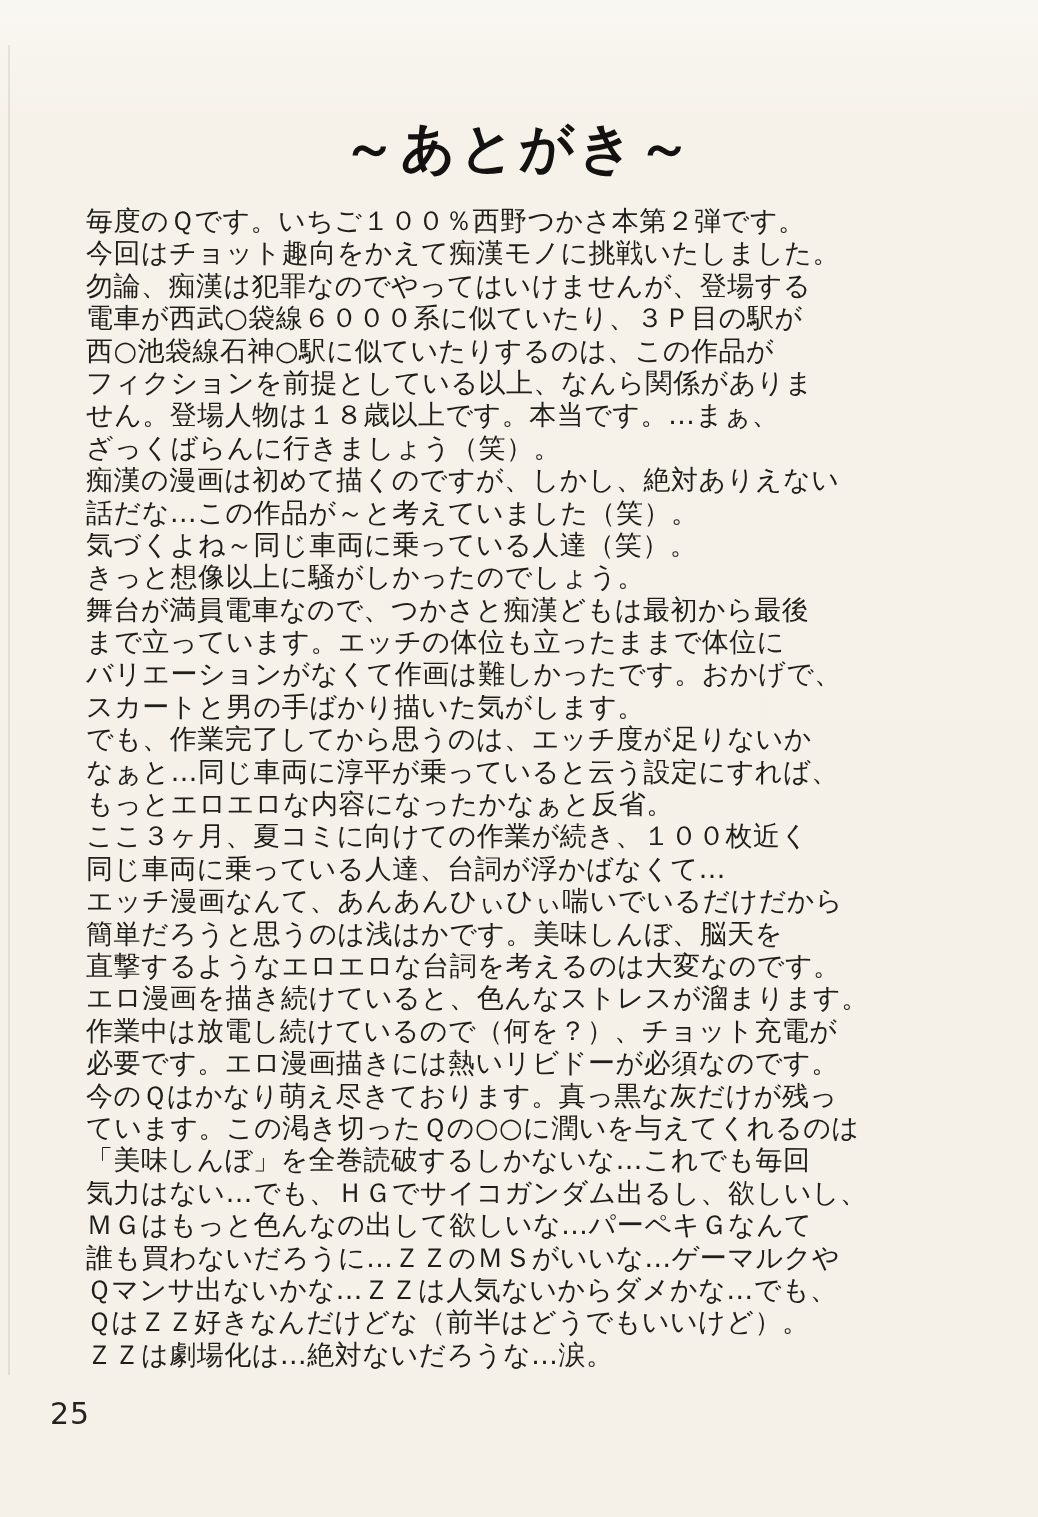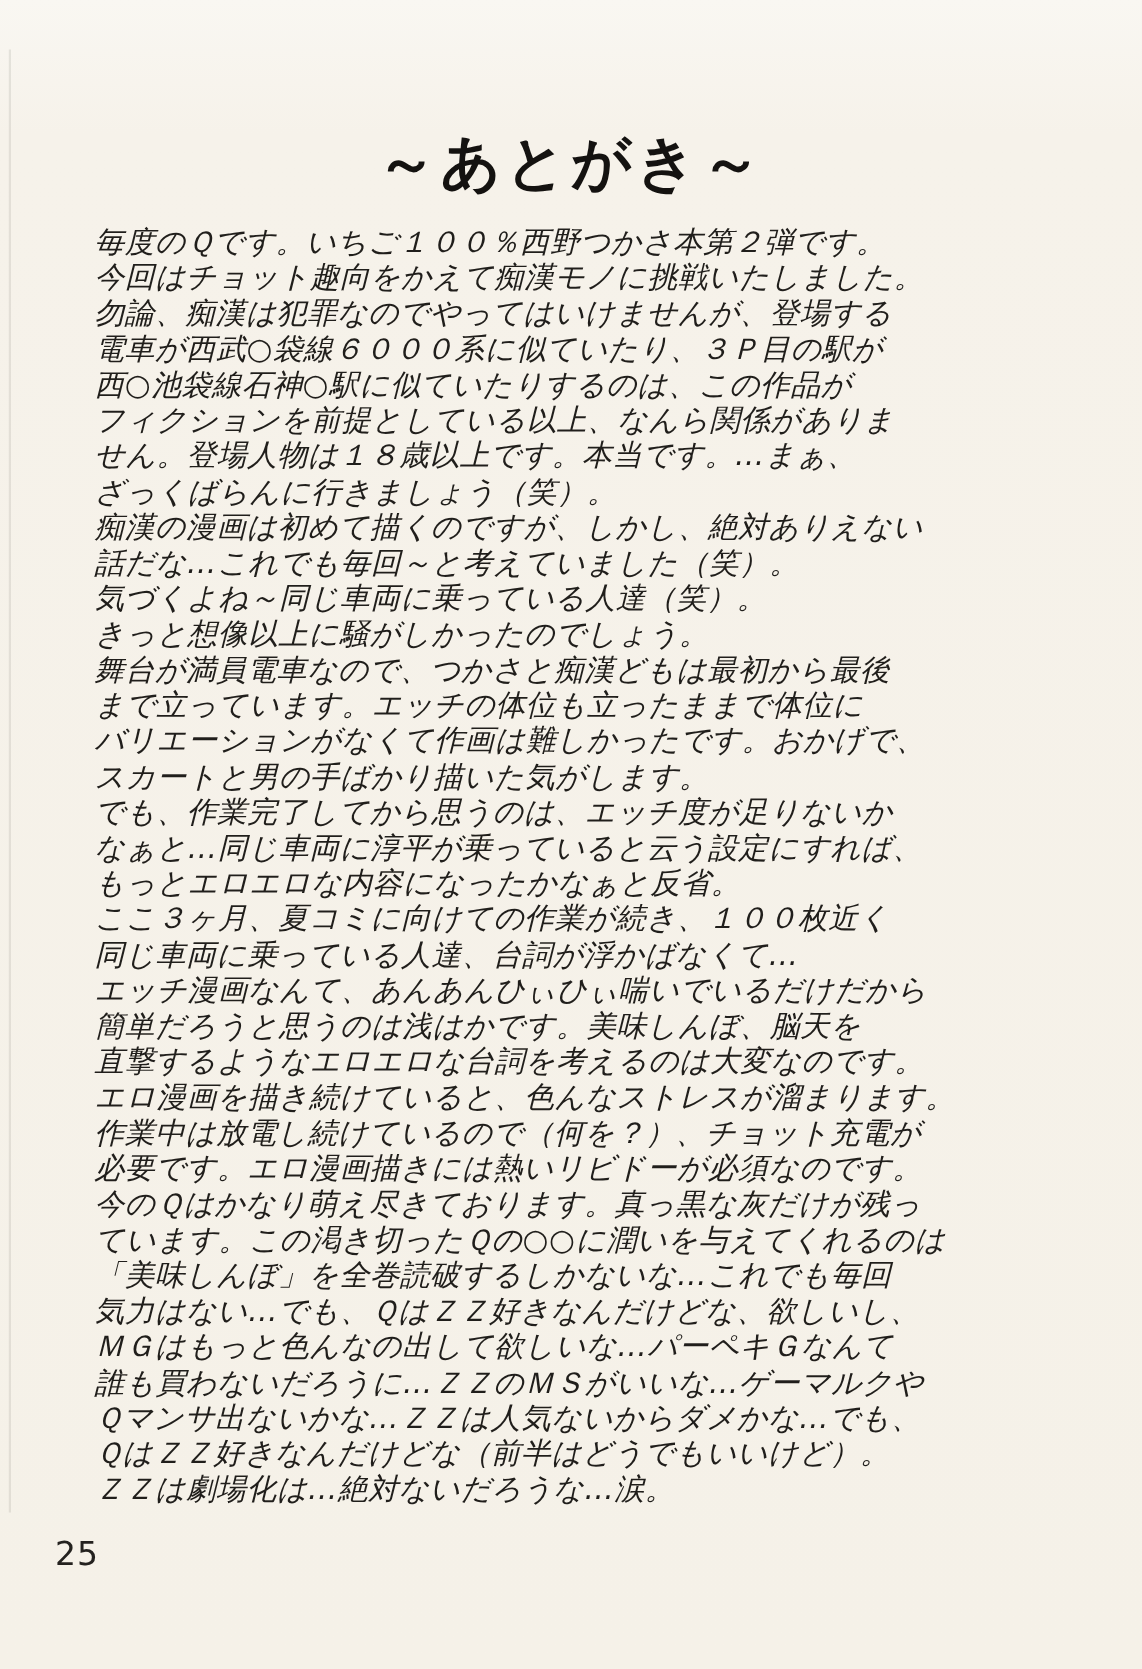--- a/index.html
+++ b/index.html
@@ -48,21 +48,20 @@
     width: 890px;
     font-size: 27px;
     line-height: 32.4px;
     letter-spacing: 0.5px;
     color: #201e1b;
     font-weight: 500;
   }
   .body-text .line {
     white-space: nowrap;
     height: 32.4px;
-    font-style: italic;
   }
   .page-number {
     position: absolute;
     left: 50px;
     top: 1396px;
     font-size: 30px;
     color: #24221f;
     letter-spacing: 1px;
   }
 </style>
@@ -75,42 +74,42 @@
   <div class="body-text">
       <div class="line">毎度のＱです。いちご１００％西野つかさ本第２弾です。</div>
       <div class="line">今回はチョット趣向をかえて痴漢モノに挑戦いたしました。</div>
       <div class="line">勿論、痴漢は犯罪なのでやってはいけませんが、登場する</div>
       <div class="line">電車が西武○袋線６０００系に似ていたり、３Ｐ目の駅が</div>
       <div class="line">西○池袋線石神○駅に似ていたりするのは、この作品が</div>
       <div class="line">フィクションを前提としている以上、なんら関係がありま</div>
       <div class="line">せん。登場人物は１８歳以上です。本当です。…まぁ、</div>
       <div class="line">ざっくばらんに行きましょう（笑）。</div>
       <div class="line">痴漢の漫画は初めて描くのですが、しかし、絶対ありえない</div>
-      <div class="line">話だな…これでも毎回～と考えていました（笑）。</div>
+      <div class="line">話だな…この作品が～と考えていました（笑）。</div>
       <div class="line">気づくよね～同じ車両に乗っている人達（笑）。</div>
       <div class="line">きっと想像以上に騒がしかったのでしょう。</div>
       <div class="line">舞台が満員電車なので、つかさと痴漢どもは最初から最後</div>
       <div class="line">まで立っています。エッチの体位も立ったままで体位に</div>
       <div class="line">バリエーションがなくて作画は難しかったです。おかげで、</div>
       <div class="line">スカートと男の手ばかり描いた気がします。</div>
       <div class="line">でも、作業完了してから思うのは、エッチ度が足りないか</div>
       <div class="line">なぁと…同じ車両に淳平が乗っていると云う設定にすれば、</div>
       <div class="line">もっとエロエロな内容になったかなぁと反省。</div>
       <div class="line">ここ３ヶ月、夏コミに向けての作業が続き、１００枚近く</div>
       <div class="line">同じ車両に乗っている人達、台詞が浮かばなくて…</div>
       <div class="line">エッチ漫画なんて、あんあんひぃひぃ喘いでいるだけだから</div>
       <div class="line">簡単だろうと思うのは浅はかです。美味しんぼ、脳天を</div>
       <div class="line">直撃するようなエロエロな台詞を考えるのは大変なのです。</div>
       <div class="line">エロ漫画を描き続けていると、色んなストレスが溜まります。</div>
       <div class="line">作業中は放電し続けているので（何を？）、チョット充電が</div>
       <div class="line">必要です。エロ漫画描きには熱いリビドーが必須なのです。</div>
       <div class="line">今のＱはかなり萌え尽きております。真っ黒な灰だけが残っ</div>
       <div class="line">ています。この渇き切ったＱの○○に潤いを与えてくれるのは</div>
       <div class="line">「美味しんぼ」を全巻読破するしかないな…これでも毎回</div>
-      <div class="line">気力はない…でも、ＱはＺＺ好きなんだけどな、欲しいし、</div>
+      <div class="line">気力はない…でも、ＨＧでサイコガンダム出るし、欲しいし、</div>
       <div class="line">ＭＧはもっと色んなの出して欲しいな…パーペキＧなんて</div>
       <div class="line">誰も買わないだろうに…ＺＺのＭＳがいいな…ゲーマルクや</div>
       <div class="line">Ｑマンサ出ないかな…ＺＺは人気ないからダメかな…でも、</div>
       <div class="line">ＱはＺＺ好きなんだけどな（前半はどうでもいいけど）。</div>
       <div class="line">ＺＺは劇場化は…絶対ないだろうな…涙。</div>
     </div>
   <div class="page-number">25</div>
 </div>
 
 </body></html>

